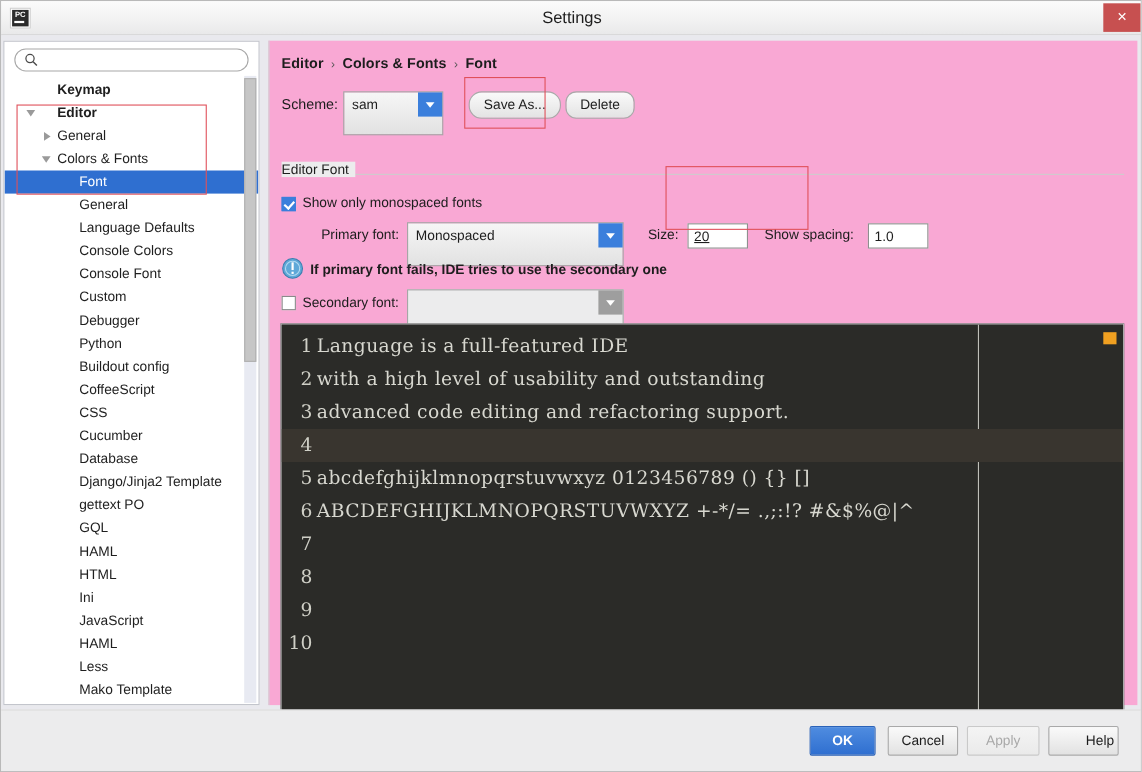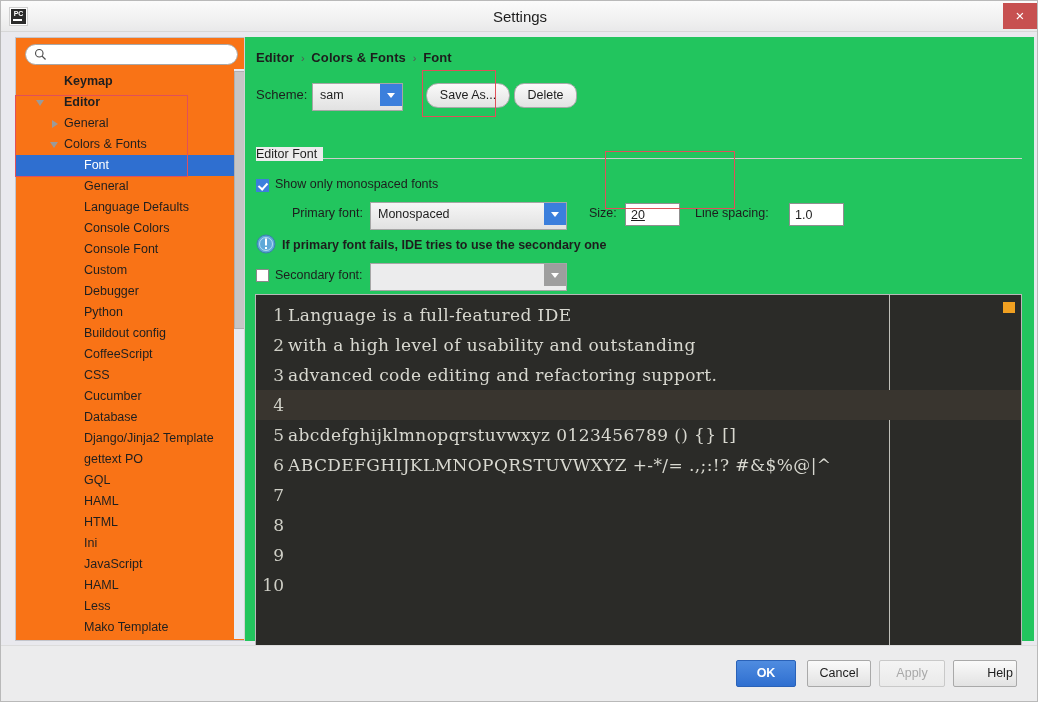--- a/index.html
+++ b/index.html
@@ -81,23 +81,23 @@
   .content {
     position: absolute;
     left: 0; top: 31px;
     width: 1038px; height: 613px;
     background: #e9e9ee;
   }
 
   
   .sidebar {
     position: absolute;
-    left: 14px; top: 5px;
+    left: 2px; top: 5px;
     width: 233px; height: 604px;
-    background: #f97316;
+    background: #ffffff;
     border: 1px solid #c3c5cc;
     box-sizing: border-box;
     overflow: hidden;
   }
   .search-wrap {
     position: absolute;
     left: 9px; top: 6px;
     width: 213px; height: 21px;
   }
   .search-box {
@@ -175,21 +175,21 @@
     border: 1px solid #b0b0b0;
     box-sizing: border-box;
     cursor: pointer;
   }
 
   
   .panel {
     position: absolute;
     left: 243px; top: 5px;
     width: 790px; height: 604px;
-    background: #22c55e;
+    background: #f9a8d4;
     border-left: 1px solid #d2d2d4;
     box-sizing: border-box;
   }
   .breadcrumb {
     position: absolute;
     left: 11px; top: 13px;
     font-size: 13px;
     font-weight: bold;
     color: #1d1d1d;
     letter-spacing: 0.1px;
@@ -204,21 +204,21 @@
   .scheme-row { position: absolute; left: 11px; top: 46px; height: 26px; }
   .scheme-label {
     position: absolute; left: 0; top: 4px;
     font-size: 13px; color: #1d1d1d;
   }
   .combo {
     position: absolute;
     box-sizing: border-box;
     background: linear-gradient(to bottom, #f6f6f6, #e2e2e2);
     border: 1px solid #a6a6a6;
-    height: 28px;
+    height: 40px;
   }
   .combo .combo-text {
     position: absolute;
     left: 7px; top: 0;
     line-height: 22px;
     font-size: 12.5px;
     color: #1d1d1d;
   }
   .combo .combo-arrow {
     position: absolute;
@@ -526,21 +526,21 @@
       <div class="combo" id="primary-combo">
         <span class="combo-text">Monospaced</span>
         <span class="combo-arrow">
             <i></i>
           </span>
       </div>
 
       <div id="size-label">Size:</div>
       <input class="textfield" id="size-input" type="text" value="20" style="">
 
-      <div id="linespacing-label">Line spacing:</div>
+      <div id="linespacing-label">Show spacing:</div>
       <input class="textfield" id="linespacing-input" type="text" value="1.0" style="">
 
       <svg class="info-icon" viewBox="0 0 20 20">
         <circle cx="10" cy="10" r="9" fill="#5fa8d8" stroke="#3c7fb0" stroke-width="1"></circle>
         <circle cx="10" cy="10" r="6.5" fill="none" stroke="#d7eefb" stroke-width="1" opacity="0.7"></circle>
         <rect x="9" y="4.5" width="2" height="7" fill="#ffffff"></rect>
         <rect x="9" y="13" width="2" height="2" fill="#ffffff"></rect>
       </svg>
       <div id="info-text">If primary font fails, IDE tries to use the secondary one</div>
 

